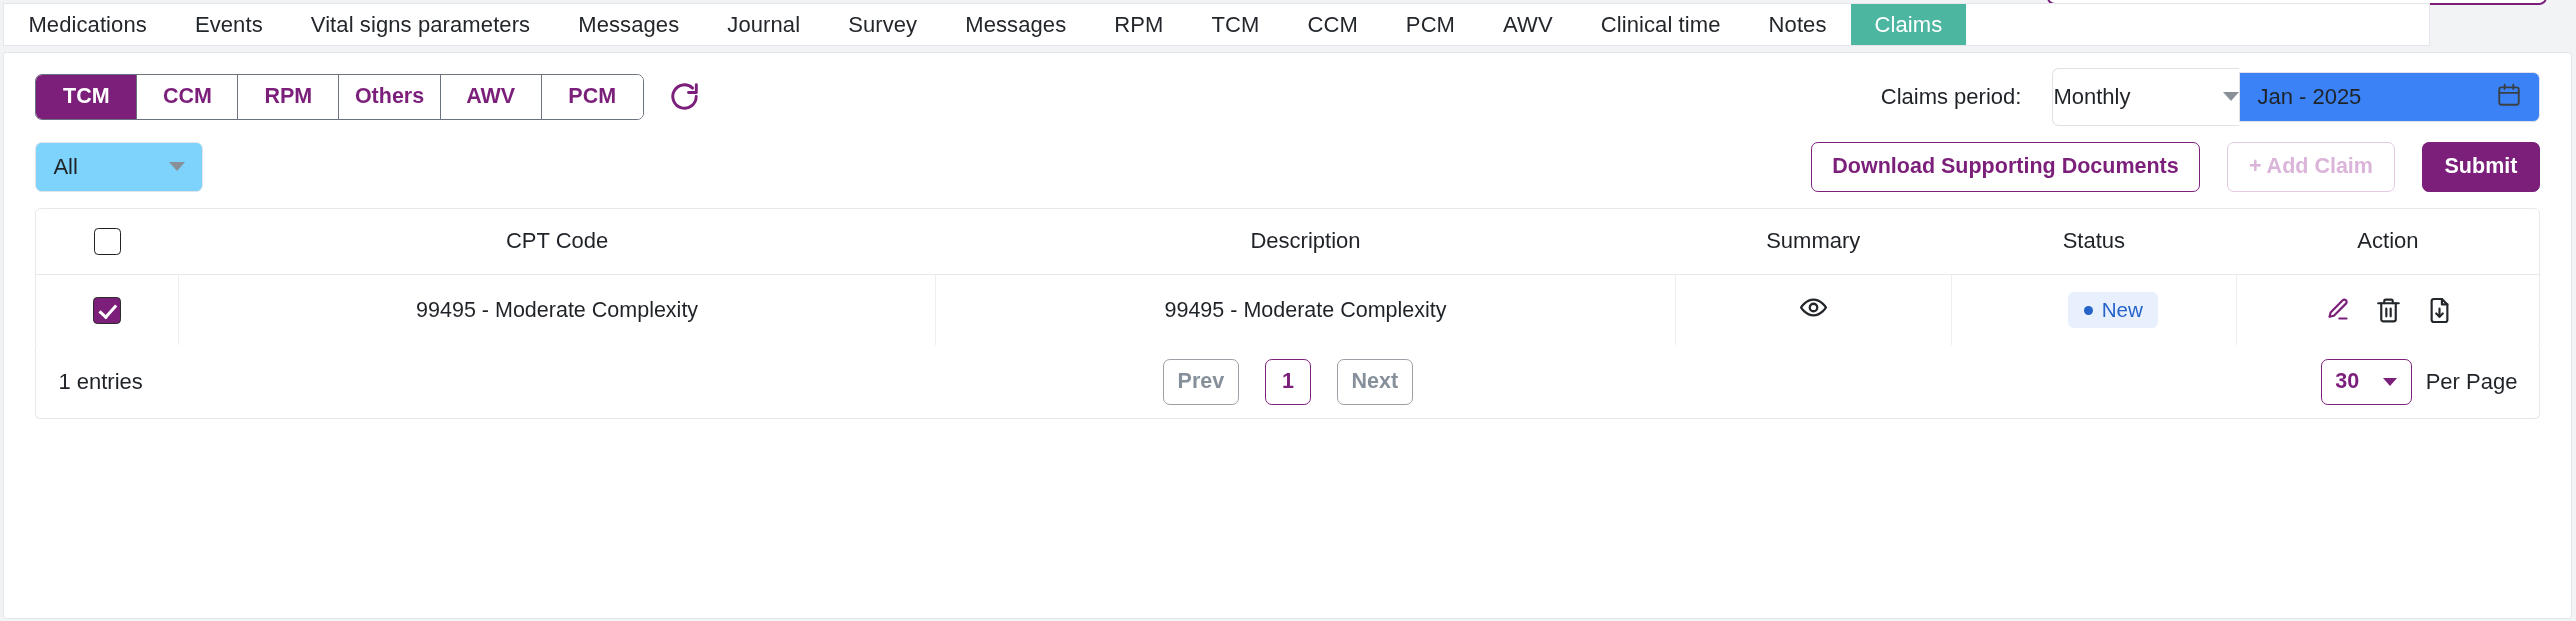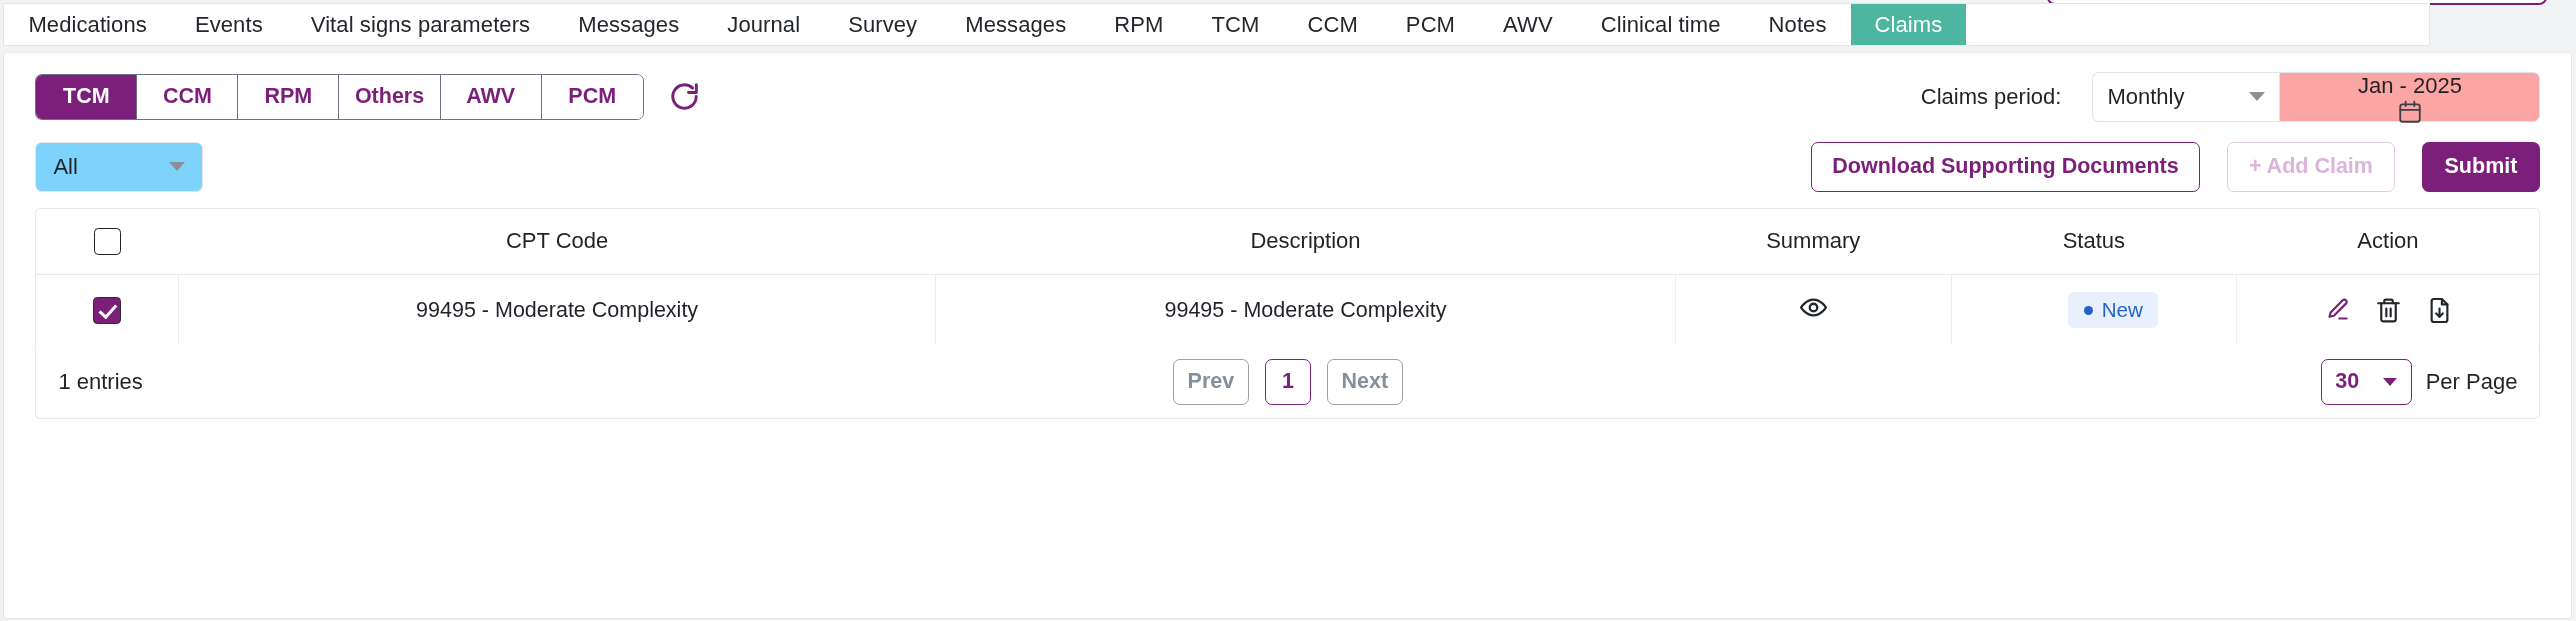--- a/index.html
+++ b/index.html
@@ -95,44 +95,43 @@
     margin-left: auto;
     display: flex; align-items: center;
   }
   .period-label {
     font-size: 22px; color: #1f2328;
     margin-right: 31px;
     white-space: nowrap;
   }
   .period-select {
     display: flex; align-items: center; justify-content: space-between;
-    width: 187px; height: 50px;
+    width: 187px; height: 58px;
     border: 0.9px solid #dfe3e8;
     border-right: none;
     border-radius: 6.9px 0 0 6.9px;
-    padding: 0 14px;
+    padding: 0 0;
     background: #fff;
     cursor: pointer;
   }
   .period-select .val { font-size: 22px; color: #1f2328; }
   .caret-dn {
     width: 0; height: 0;
     border-left: 8.6px solid transparent;
     border-right: 8.6px solid transparent;
     border-top: 9.4px solid #8a9098;
   }
   .period-date {
     display: flex; align-items: center; justify-content: space-between;
-    width: 261px; height: 50px;
+    width: 301px; height: 50px;
     border: 0.9px solid #dfe3e8;
     border-radius: 0 6.9px 6.9px 0;
     padding: 0 17px;
-    background: #fca5a5;
-    cursor: pointer;
-    flex-direction: column;
+    background: #3b82f6;
+    cursor: pointer;
   }
   .period-date .val { font-size: 22px; color: #1f2328; }
 
   
   .row-actions {
     position: absolute; top: 79px; left: 0; right: 0;
     height: 69px;
     display: flex; align-items: center;
     padding: 0 31px;
   }
@@ -249,21 +248,21 @@
     border-left: 0.9px solid #e6e9ec;
     border-right: 0.9px solid #e6e9ec;
     border-bottom: 0.9px solid #e6e9ec;
     border-radius: 0 0 5.2px 5.2px;
     padding: 0 22px;
     background: #fff;
   }
   .entries { font-size: 22px; color: #1f2328; }
   .pager {
     position: absolute; left: 0; right: 0;
-    display: flex; justify-content: center; align-items: center; gap: 16px;
+    display: flex; justify-content: center; align-items: center; gap: 26px;
     pointer-events: none;
   }
   .pg-btn {
     pointer-events: auto;
     min-width: 64px; height: 46px;
     display: flex; align-items: center; justify-content: center;
     border: 0.9px solid #9aa0a6; border-radius: 6.9px;
     background: #fff; color: #86909a;
     font-size: 21.5px; font-weight: 700;
     padding: 0 13.7px; cursor: pointer;

